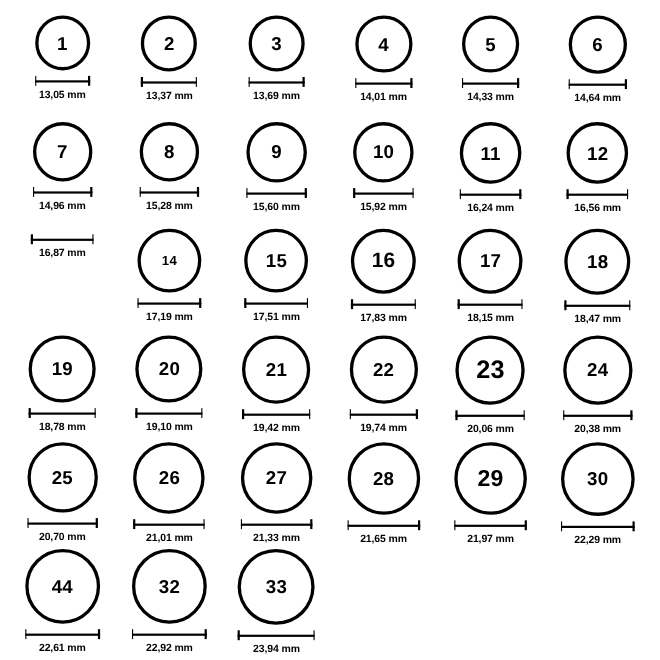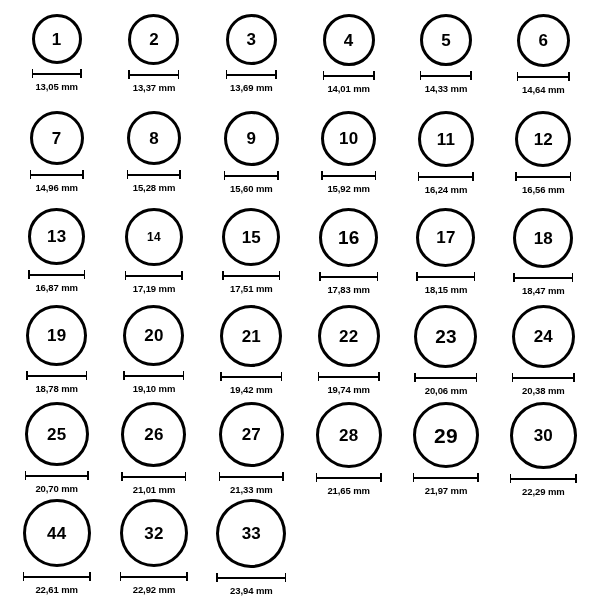--- a/index.html
+++ b/index.html
@@ -215,23 +215,20 @@
           <span class="ring-label" style="font-size: 17px;">12</span>
         </div>
         <div class="measure" style="width: 56px;">
           <div class="bar"></div>
           <div class="tick left"></div>
           <div class="tick right"></div>
         </div>
         <div class="mm">16,56 mm</div>
       </div>
       <div class="cell">
-        <div class="ring" style="width: 57px; height: 57px;">
-          <span class="ring-label" style="font-size: 17px;">13</span>
-        </div>
         <div class="measure" style="width: 57px;">
           <div class="bar"></div>
           <div class="tick left"></div>
           <div class="tick right"></div>
         </div>
         <div class="mm">16,87 mm</div>
       </div>
       <div class="cell">
         <div class="ring" style="width: 58px; height: 58px;">
           <span class="ring-label" style="font-size: 12px;">14</span>
@@ -326,21 +323,21 @@
         </div>
         <div class="measure" style="width: 62px;">
           <div class="bar"></div>
           <div class="tick left"></div>
           <div class="tick right"></div>
         </div>
         <div class="mm">19,74 mm</div>
       </div>
       <div class="cell">
         <div class="ring" style="width: 63px; height: 63px;">
-          <span class="ring-label" style="font-size: 19px;">23</span>
+          <span class="ring-label" style="font-size: 23px;">23</span>
         </div>
         <div class="measure" style="width: 63px;">
           <div class="bar"></div>
           <div class="tick left"></div>
           <div class="tick right"></div>
         </div>
         <div class="mm">20,06 mm</div>
       </div>
       <div class="cell">
         <div class="ring" style="width: 63px; height: 63px;">

